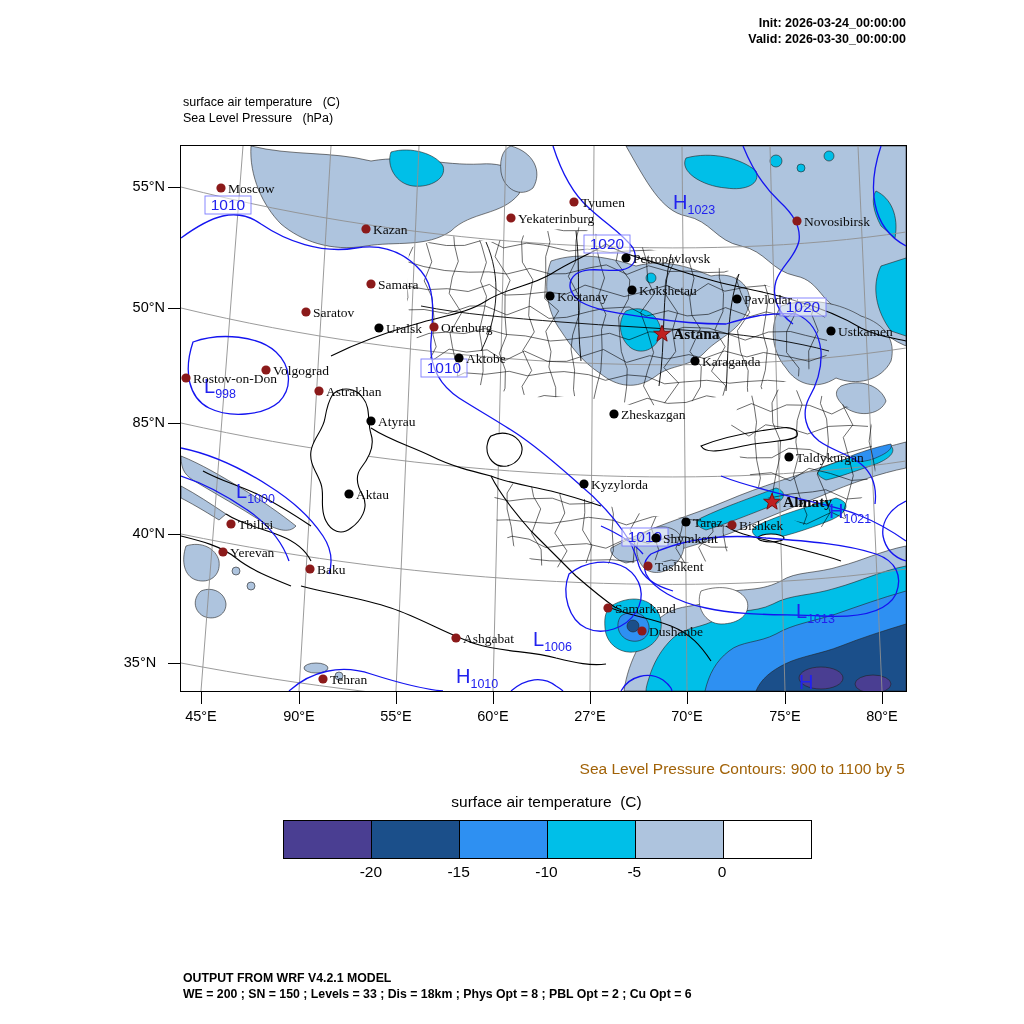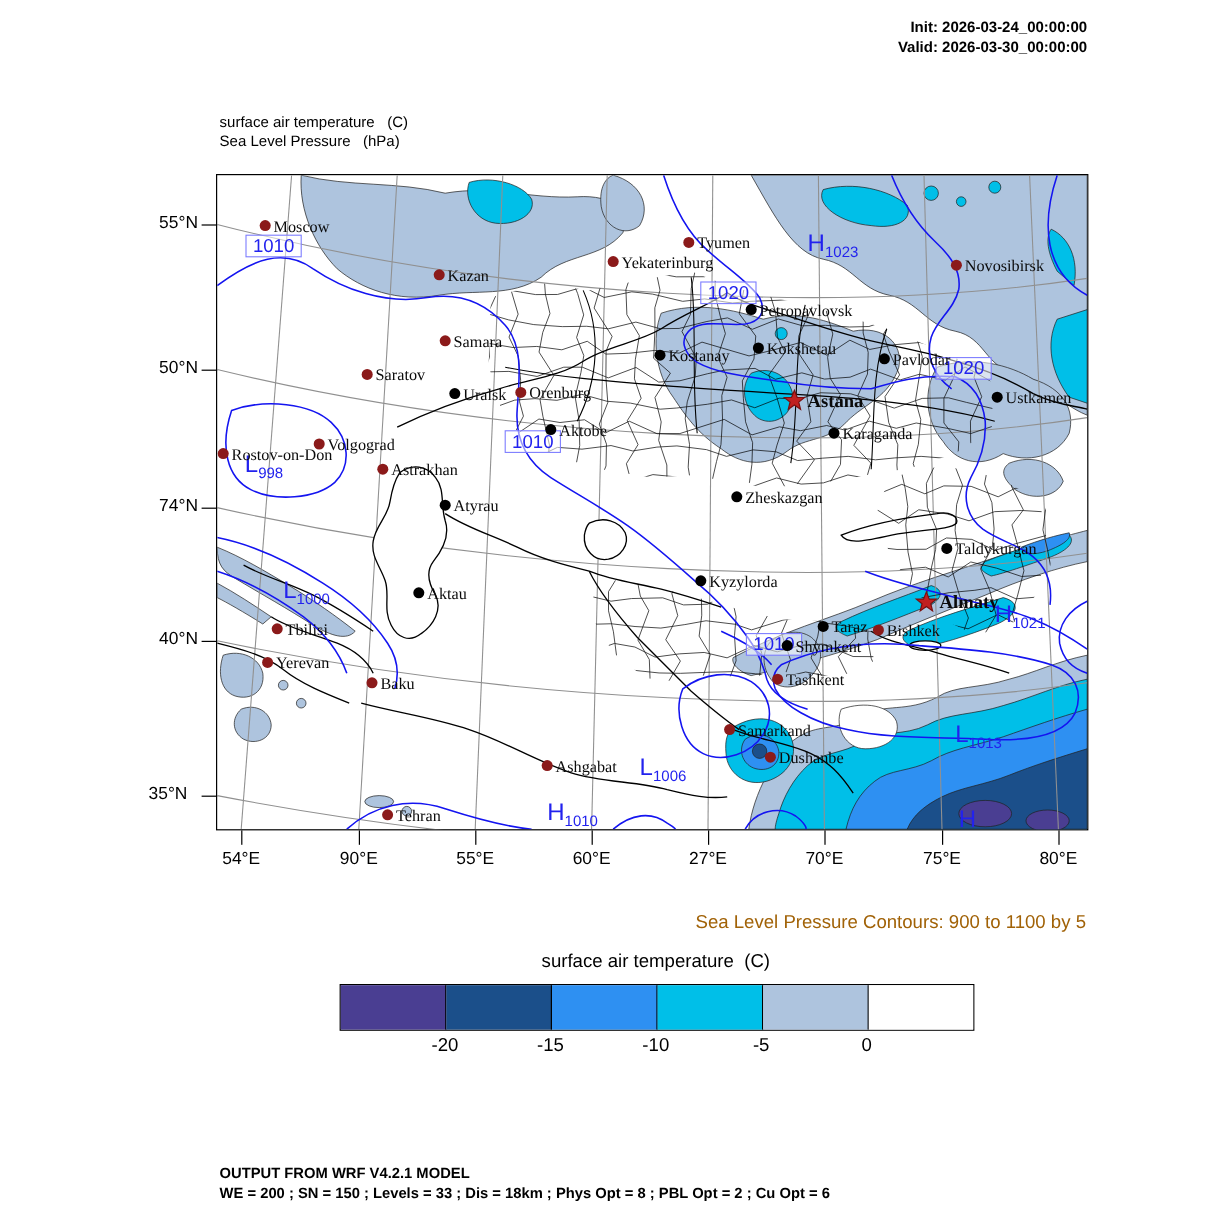--- a/index.html
+++ b/index.html
@@ -408,27 +408,27 @@
             <text x="149" y="538" fill="#0a0a0a" font-size="13.5" font-weight="normal" font-family="&quot;Liberation Serif&quot;,serif">Tehran</text>
           </g>
         </g>
     </svg>
     <div id="axes">
         <div class="tickL" style="top: 40.5px;"></div>
         <div class="latlab" style="top: 32px;">55°N</div>
         <div class="tickL" style="top: 161.5px;"></div>
         <div class="latlab" style="top: 153px;">50°N</div>
         <div class="tickL" style="top: 276.5px;"></div>
-        <div class="latlab" style="top: 268px;">74°N</div>
+        <div class="latlab" style="top: 268px;">85°N</div>
         <div class="tickL" style="top: 387.5px;"></div>
         <div class="latlab" style="top: 379px;">40°N</div>
         <div class="tickL" style="top: 516.5px;"></div>
         <div class="latlab" style="top: 508px; text-align: center;">35°N</div>
         <div class="tickB" style="left: 19.5px;"></div>
-        <div class="lonlab" style="left: -12px;">54°E</div>
+        <div class="lonlab" style="left: -12px;">45°E</div>
         <div class="tickB" style="left: 117.5px;"></div>
         <div class="lonlab" style="left: 86px;">90°E</div>
         <div class="tickB" style="left: 214.5px;"></div>
         <div class="lonlab" style="left: 183px;">55°E</div>
         <div class="tickB" style="left: 311.5px;"></div>
         <div class="lonlab" style="left: 280px;">60°E</div>
         <div class="tickB" style="left: 408.5px;"></div>
         <div class="lonlab" style="left: 377px;">27°E</div>
         <div class="tickB" style="left: 505.5px;"></div>
         <div class="lonlab" style="left: 474px;">70°E</div>

